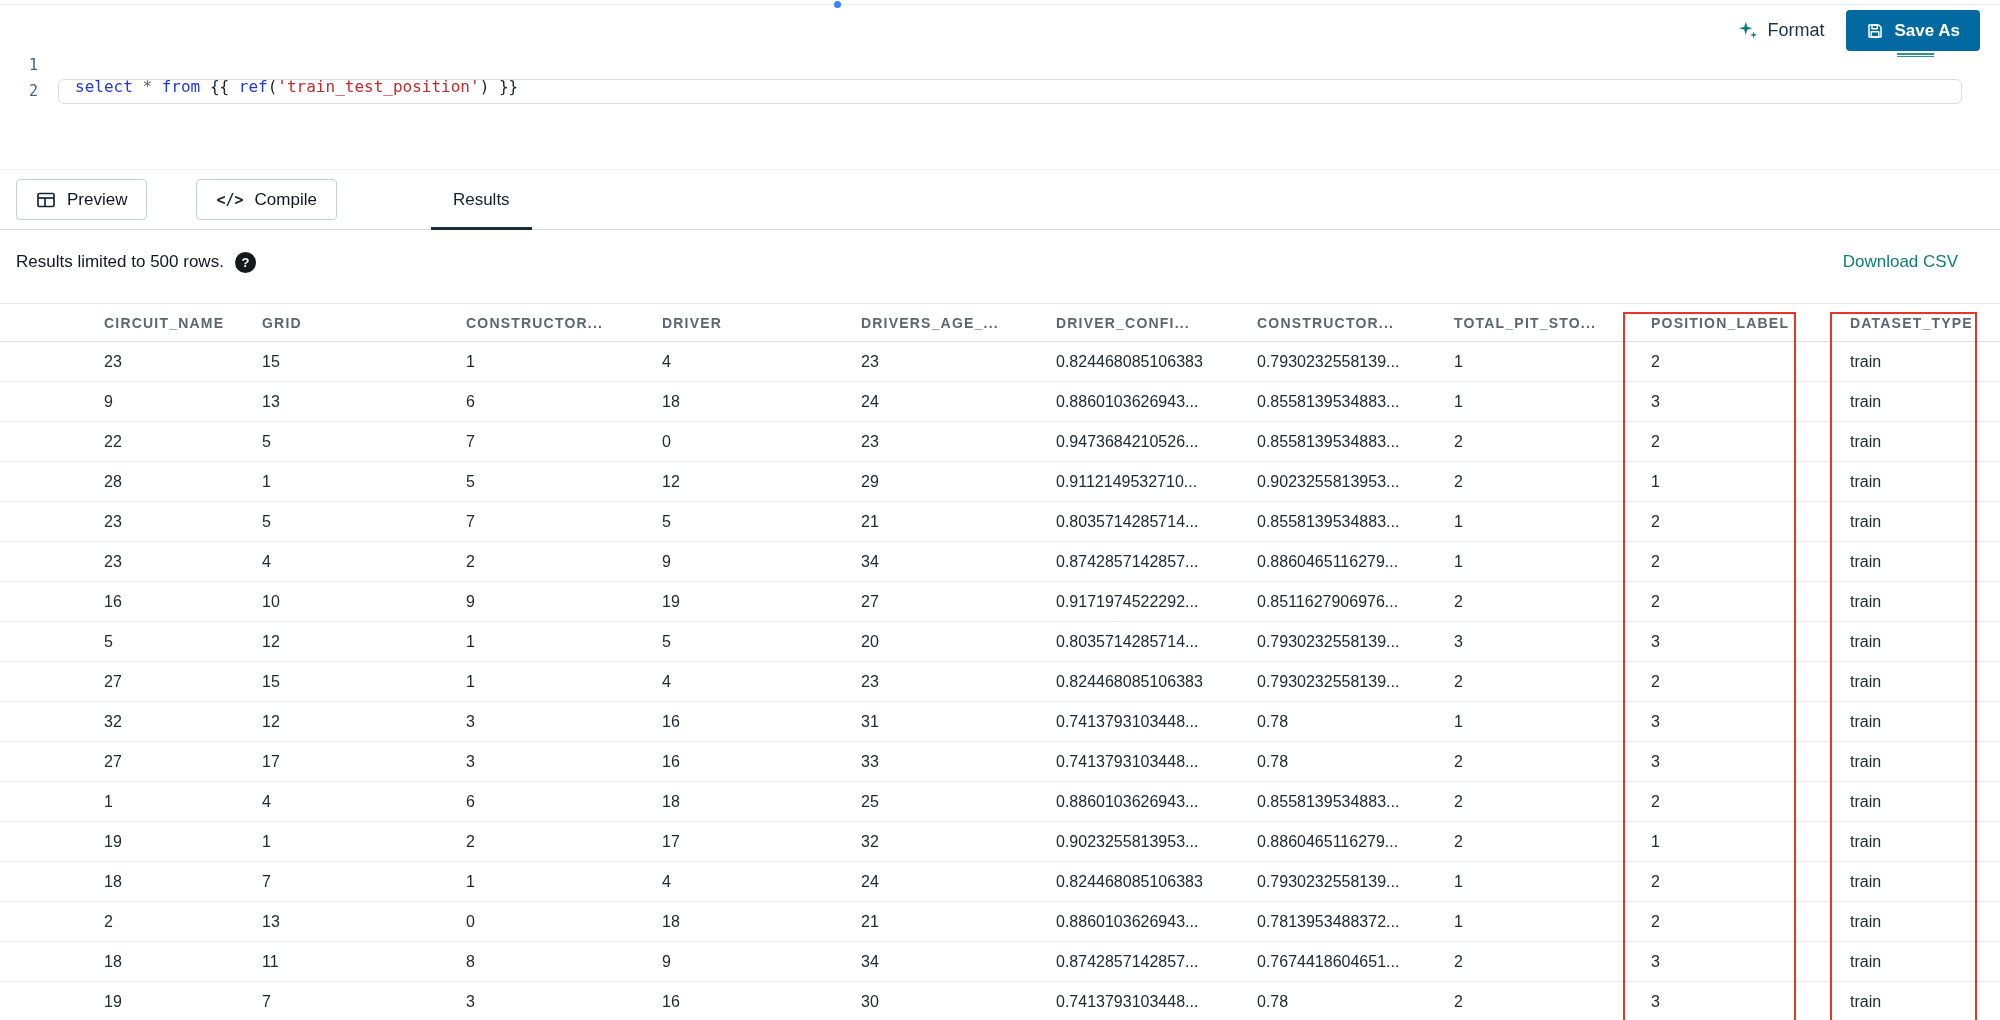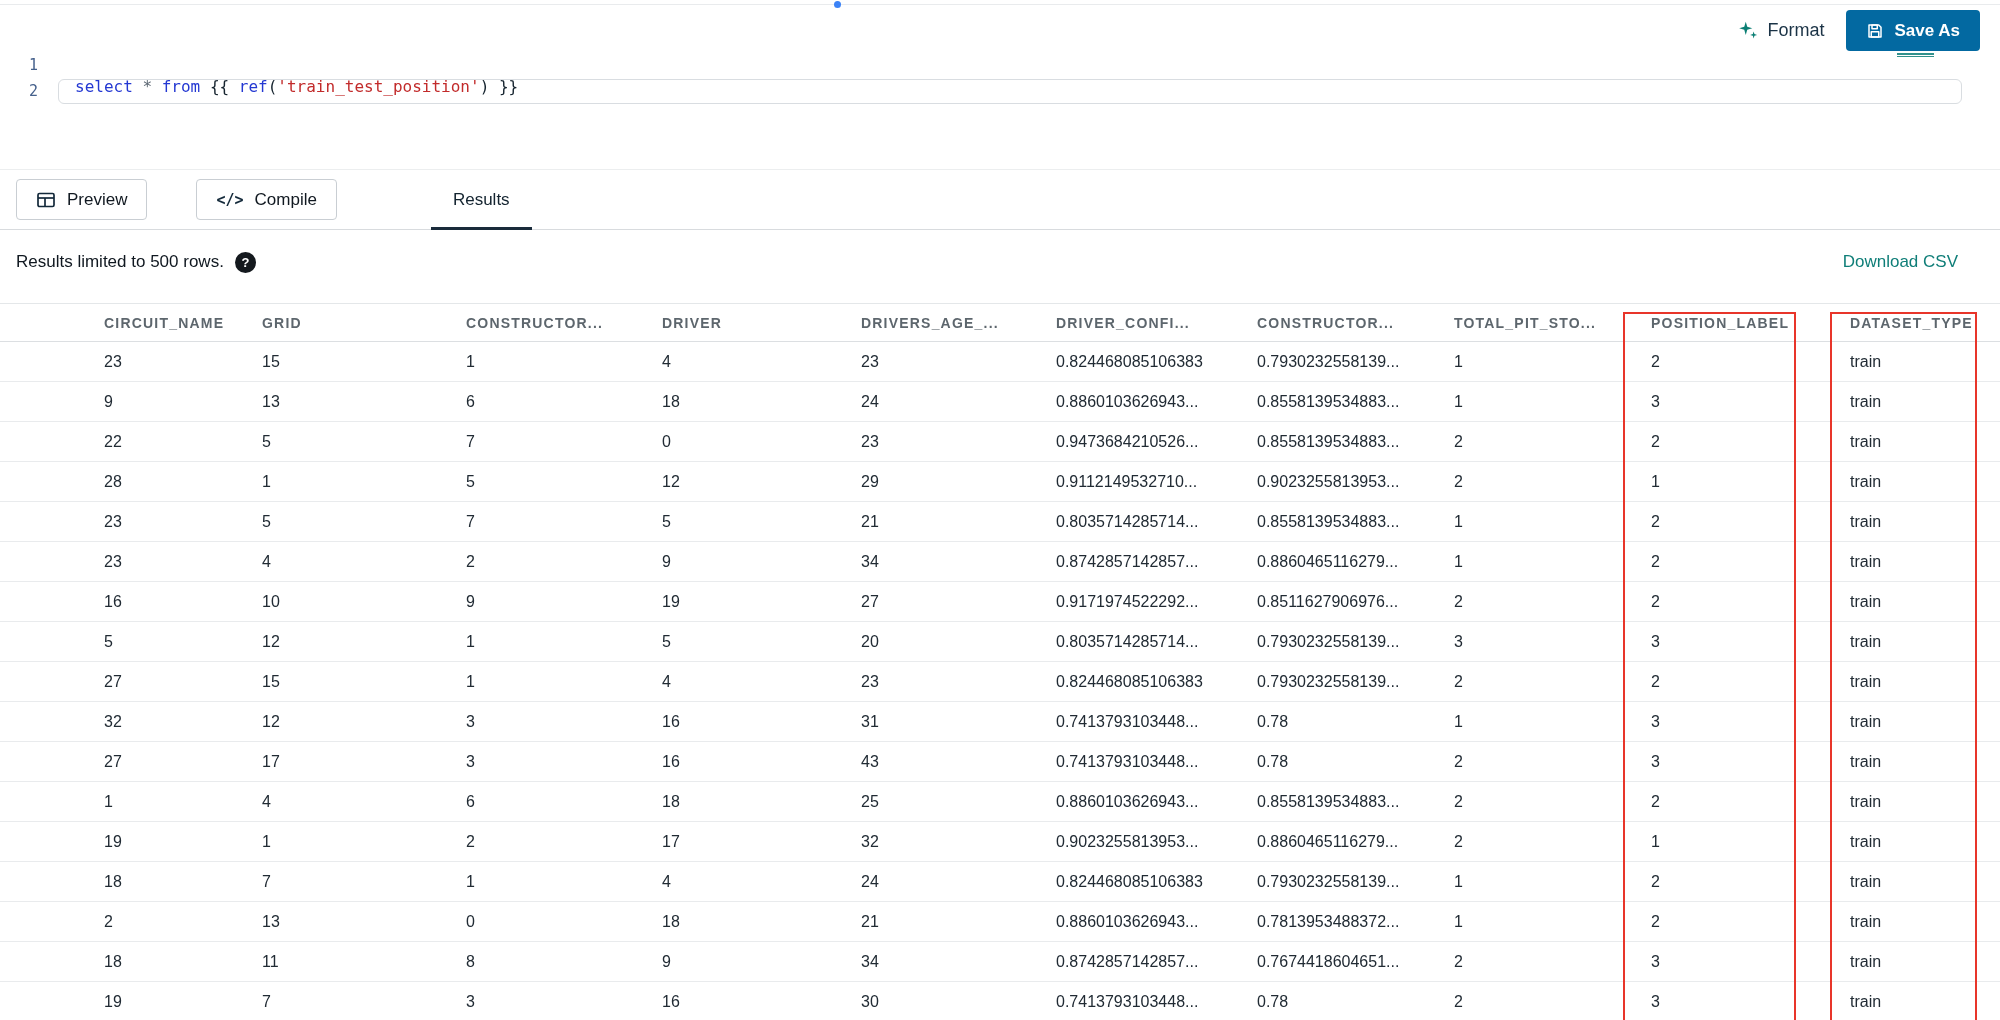--- a/index.html
+++ b/index.html
@@ -282,21 +282,21 @@
             <td>0.78</td>
             <td>1</td>
             <td>3</td>
             <td>train</td>
           </tr>
           <tr>
             <td>27</td>
             <td>17</td>
             <td>3</td>
             <td>16</td>
-            <td>43</td>
+            <td>33</td>
             <td>0.7413793103448...</td>
             <td>0.78</td>
             <td>2</td>
             <td>3</td>
             <td>train</td>
           </tr>
           <tr>
             <td>1</td>
             <td>4</td>
             <td>6</td>

